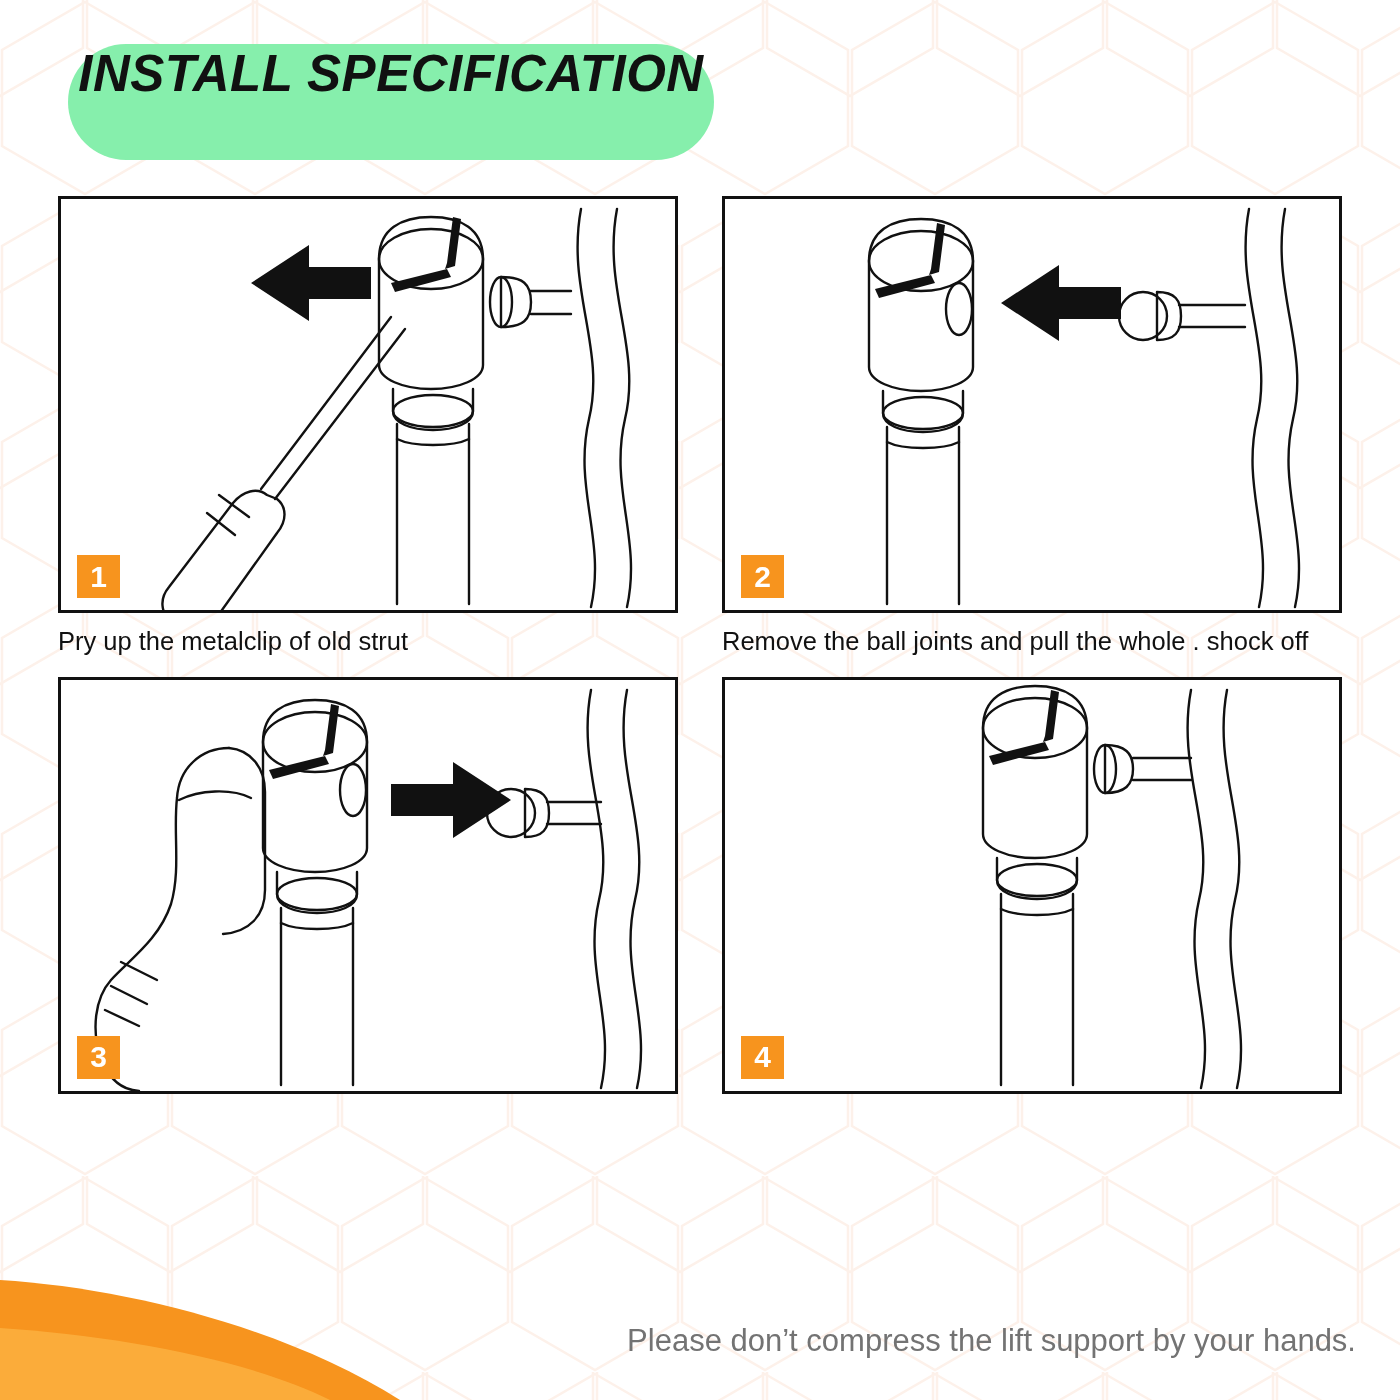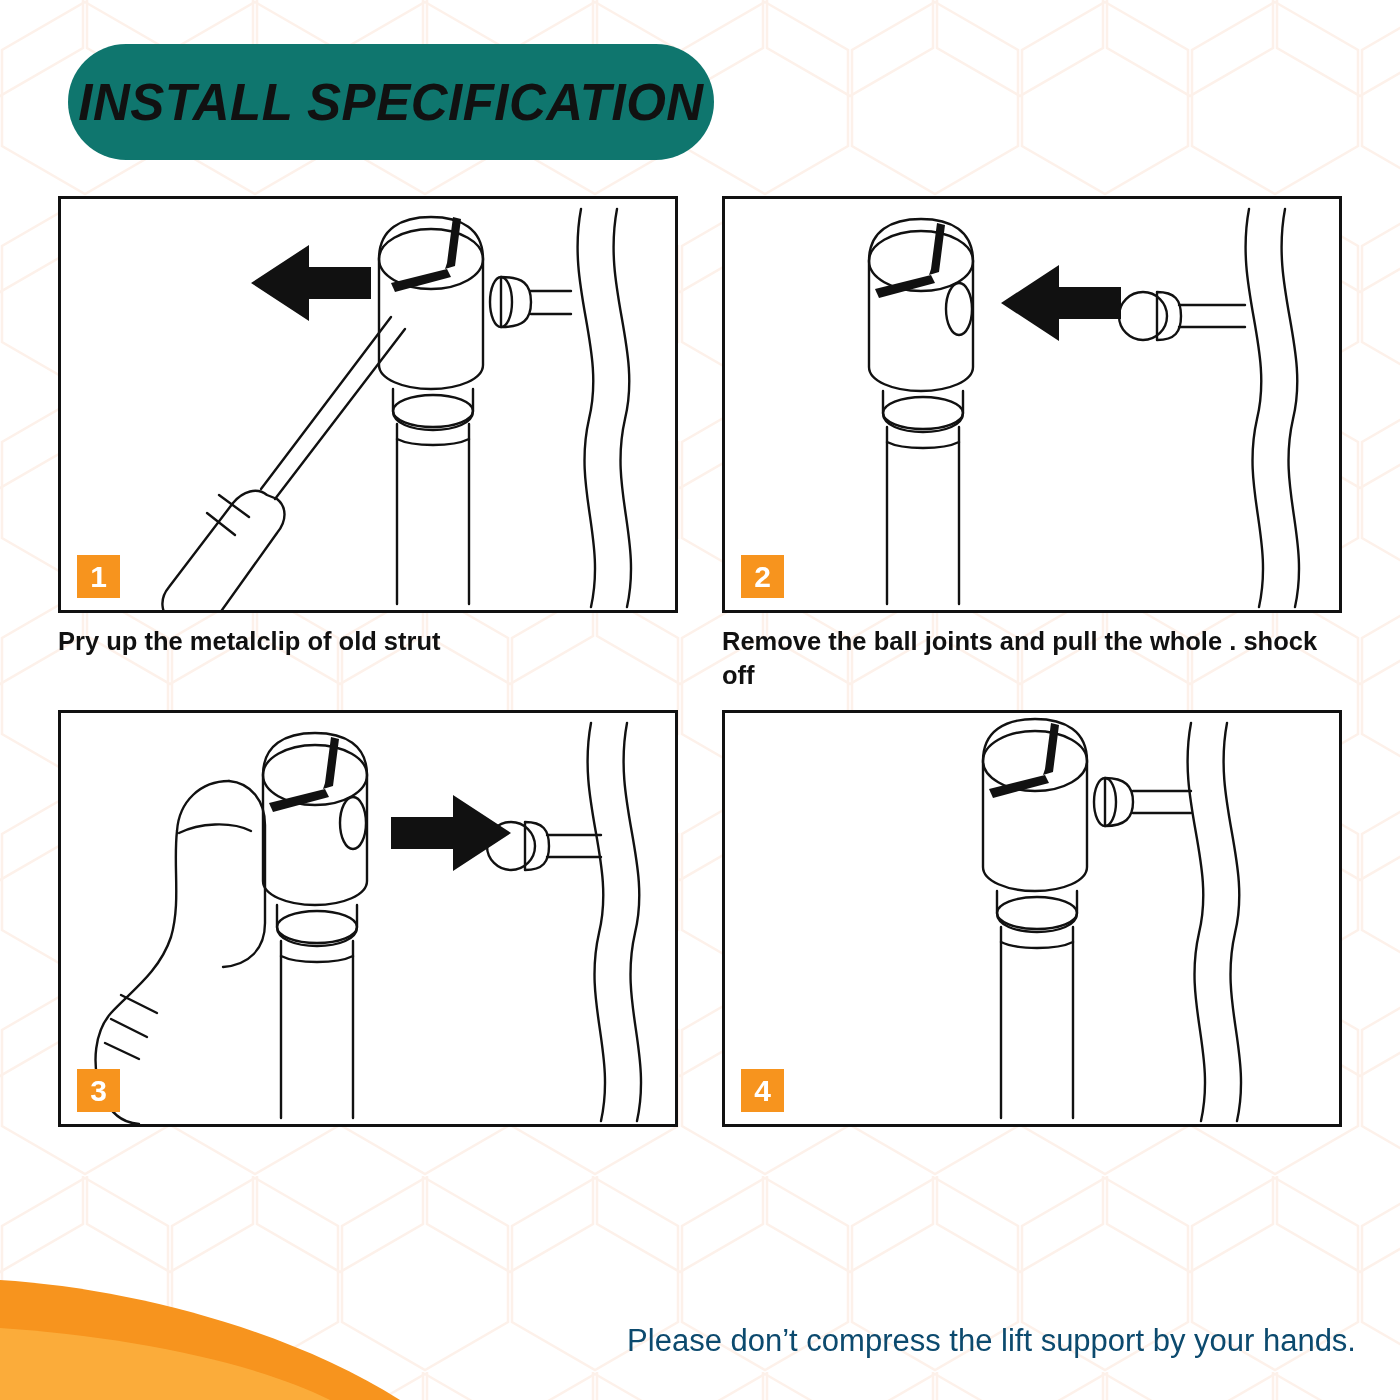--- a/index.html
+++ b/index.html
@@ -25,24 +25,24 @@
     opacity: 1;
   }
 
   
   .header-banner {
     position: absolute;
     left: 68px;
     top: 44px;
     width: 646px;
     height: 116px;
-    background: #0f766e;
+    background: #86efac;
     border-radius: 58px;
     display: flex;
-    align-items: center;
+    align-items: flex-start;
     justify-content: center;
     z-index: 3;
   }
   .header-title {
     font-size: 51px;
     font-weight: bold;
     font-style: italic;
     letter-spacing: 0.5px;
     color: #111111;
     white-space: nowrap;
@@ -91,39 +91,39 @@
     display: flex;
     align-items: center;
     justify-content: center;
     z-index: 5;
     font-family: "Liberation Sans", sans-serif;
   }
   .step-caption {
     margin-top: 12px;
     font-size: 25.5px;
     line-height: 1.32;
-    font-weight: 700;
+    font-weight: 400;
     color: #111111;
     max-width: 600px;
     font-family: "Liberation Sans", sans-serif;
   }
 
   
   .footer-note {
     position: absolute;
     left: 0;
     right: 44px;
     bottom: 36px;
     text-align: right;
     z-index: 3;
   }
   .footer-line {
     font-size: 31px;
     line-height: 1.45;
-    color: #0c4a6e;
+    color: #737373;
     font-weight: 400;
     font-family: "Liberation Sans", sans-serif;
   }
   .footer-swoosh {
     position: absolute;
     left: 0;
     bottom: 0;
     width: 430px;
     height: 190px;
     z-index: 1;

